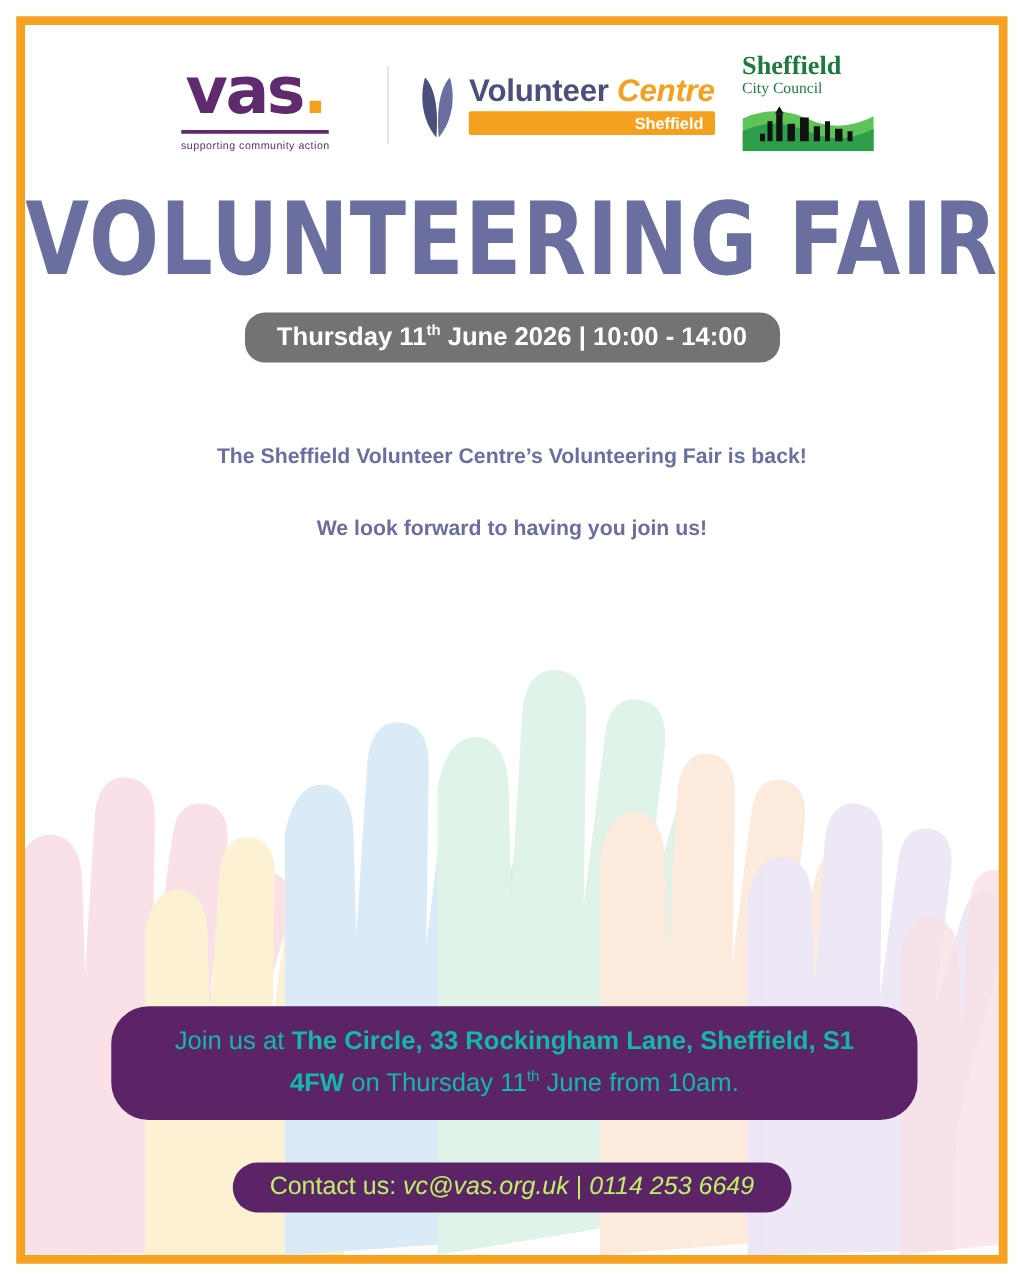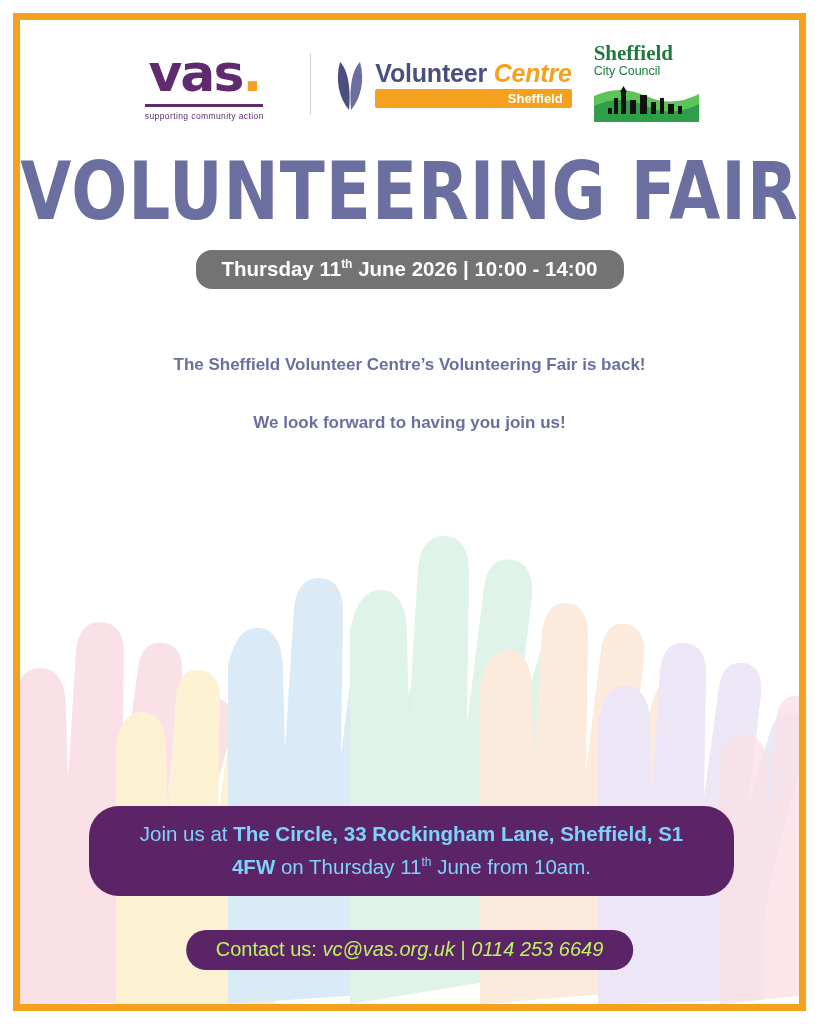--- a/index.html
+++ b/index.html
@@ -99,21 +99,21 @@
 
   .scc-logo { width: 105px; }
   .scc-top {
     font-family: "Liberation Serif", serif;
     font-weight: bold;
     color: #1d7a3e;
     font-size: 21px;
     line-height: 21px;
   }
   .scc-sub {
-    font-family: Liberation Sans, sans-serif;
+    font-family: Liberation Serif, serif;
     color: #1d7a3e;
     font-size: 12.5px;
     line-height: 14px;
     margin-bottom: 2px;
   }
   .scc-art {
     width: 105px; height: 42px;
   }
 
   
@@ -165,21 +165,21 @@
   
   .banner {
     position: absolute;
     left: 69px; bottom: 108px;
     width: 645px;
     z-index: 3;
     background: #5b2466;
     border-radius: 30px;
     padding: 13px 30px 15px 30px;
     text-align: center;
-    color: #7dd3fc;
+    color: #14b8a6;
     font-size: 20.5px;
     line-height: 29px;
   }
   .banner b { font-weight: bold; }
   .banner sup { font-size: 12px; vertical-align: super; }
 
   .contact {
     position: absolute;
     left: 50%; bottom: 34px;
     transform: translateX(-50%);

